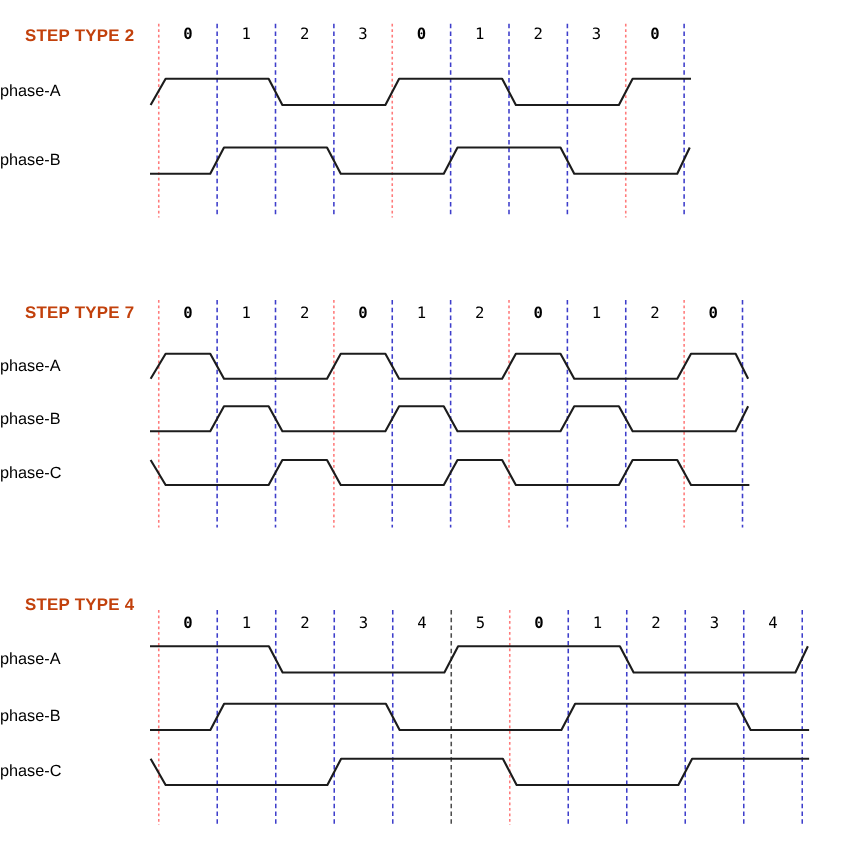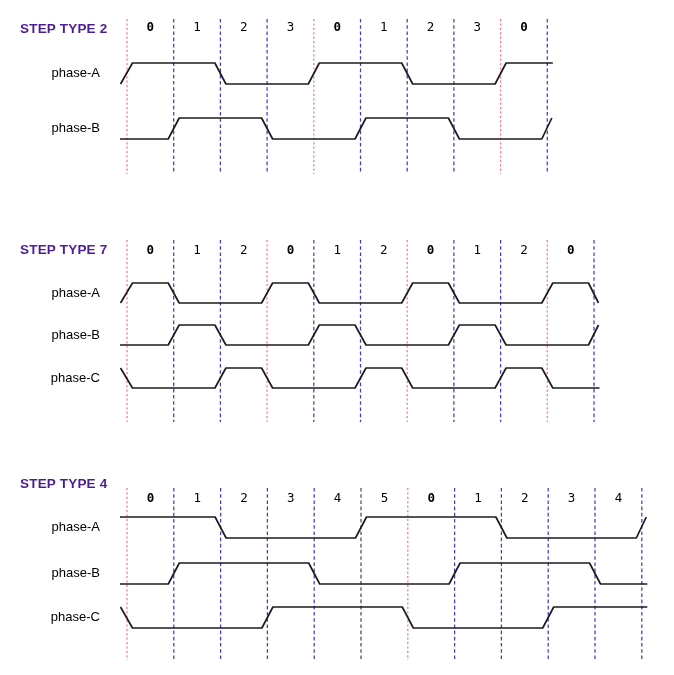--- a/index.html
+++ b/index.html
@@ -9,29 +9,28 @@
     background:#ffffff;
     font-family:"Liberation Sans", sans-serif;
     overflow:hidden;
   }
   #plot{position:absolute;left:0;top:0;}
   .diagram-title{
     position:absolute;
     left:20px;
     font-size:13.5px;
     font-weight:bold;
-    color:#4c1d95;
+    color:#c2410c;
     white-space:nowrap;
     letter-spacing:0.2px;
   }
   .phase-label{
     position:absolute;
     left:0;
     width:100px;
-    text-align:right;
     font-size:13px;
     color:#000;
     white-space:nowrap;
   }
 </style>
 </head>
 <body>
 
 <div id="canvas">
   <svg id="plot" width="674" height="675" viewBox="0 0 674 675">

